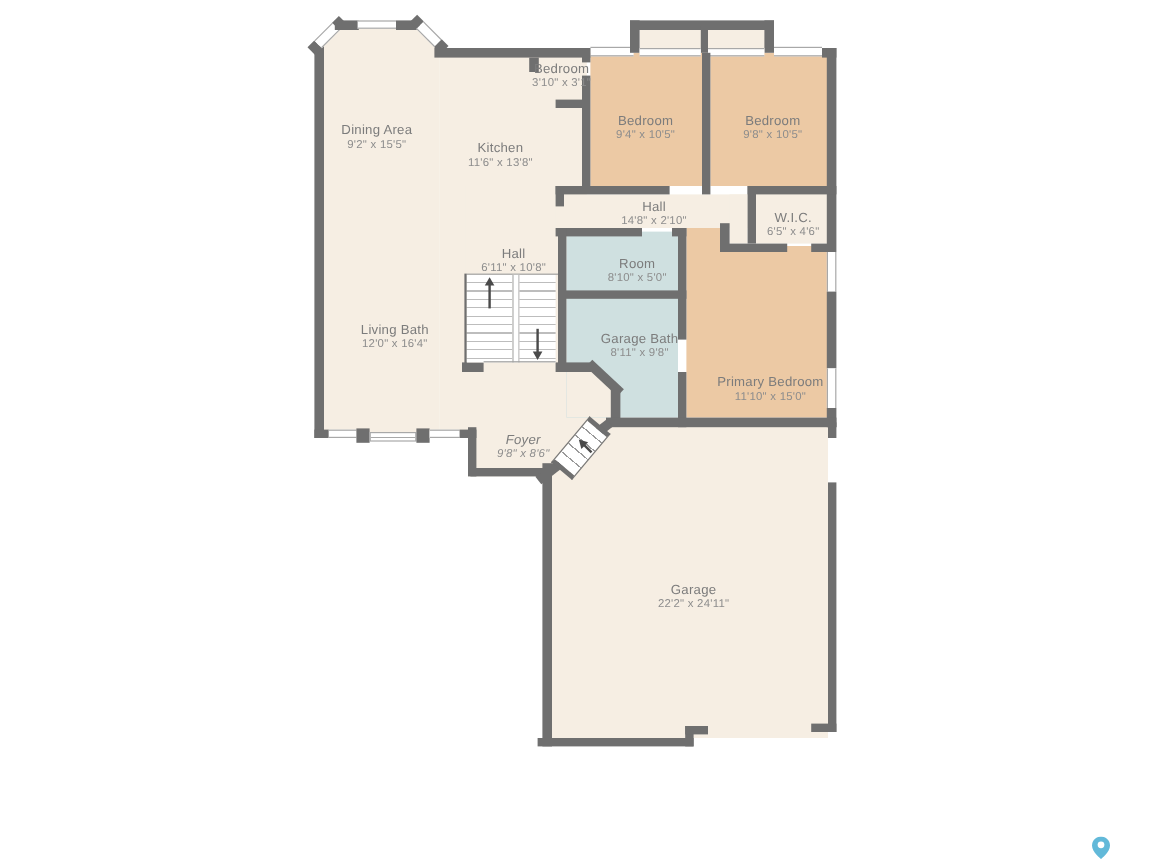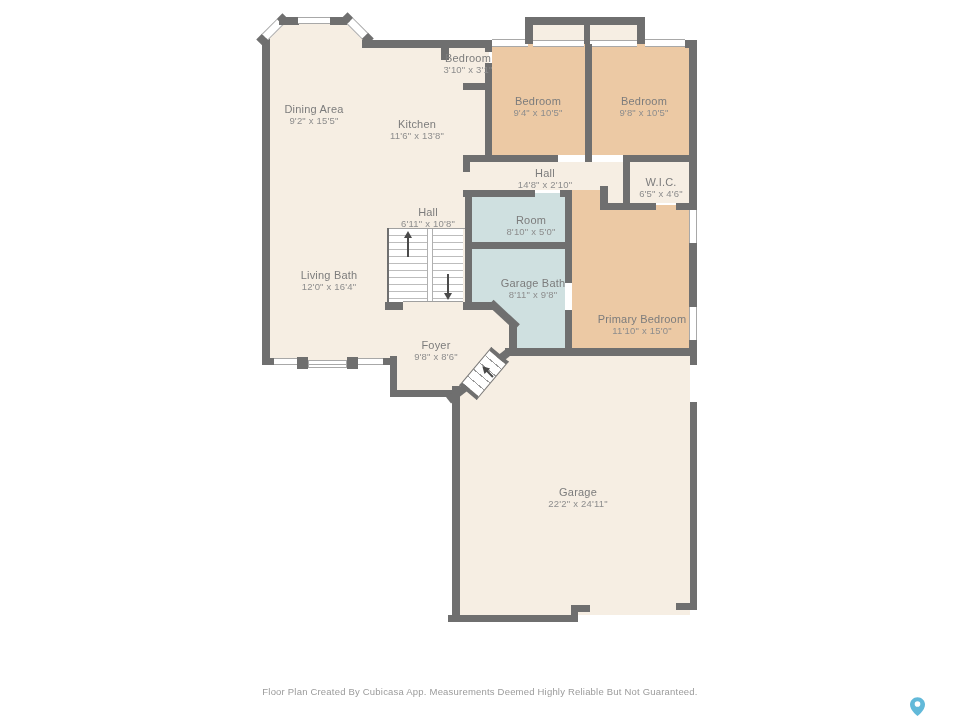--- a/index.html
+++ b/index.html
@@ -197,30 +197,29 @@
     <div class="dm">8'11" x 9'8"</div>
   </div>
   <div class="lab" style="left:642px;top:269px;margin-top:44px;">
     <div class="nm">Primary Bedroom</div>
     <div class="dm">11'10" x 15'0"</div>
   </div>
   <div class="lab" style="left:329px;top:269px;">
     <div class="nm">Living Bath</div>
     <div class="dm">12'0" x 16'4"</div>
   </div>
-  <div class="lab" style="left:436px;top:339px;">
+  <div class="lab" style="left:436px;top:361px;font-style:italic;">
     <div class="nm">Foyer</div>
     <div class="dm">9'8" x 8'6"</div>
   </div>
   <div class="lab" style="left:578px;top:486px;">
     <div class="nm">Garage</div>
     <div class="dm">22'2" x 24'11"</div>
   </div>
 
-  <div id="footer">Floor Plan Created By Cubicasa App. Measurements Deemed Highly Reliable But Not Guaranteed.</div>
   <div id="pin">
     <svg width="15" height="19" viewBox="0 0 24 30">
         <path d="M12 0C5.4 0 0 5.4 0 12c0 9 12 18 12 18s12-9 12-18C24 5.4 18.6 0 12 0z" fill="#62b9d9"></path>
         <circle cx="12" cy="11" r="4.5" fill="#ffffff"></circle>
       </svg>
   </div>
 
 </div>
 
 </body></html>

